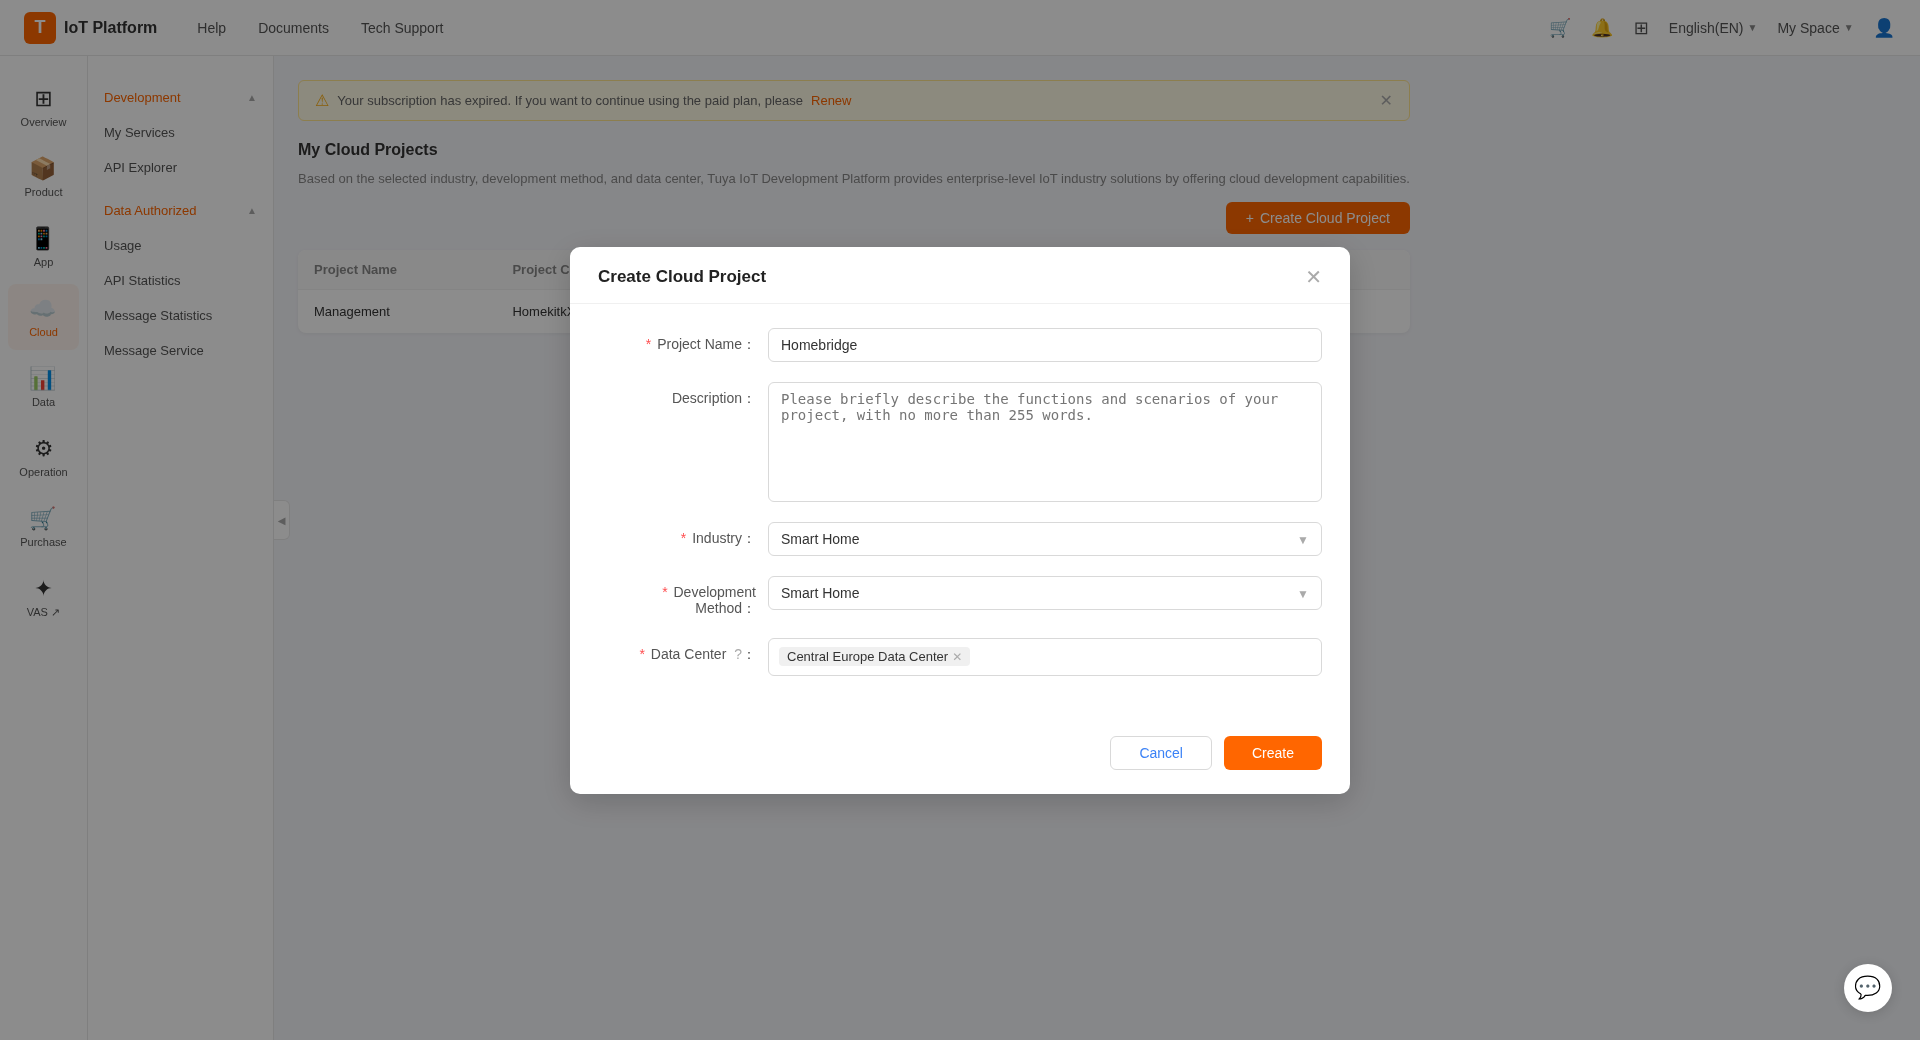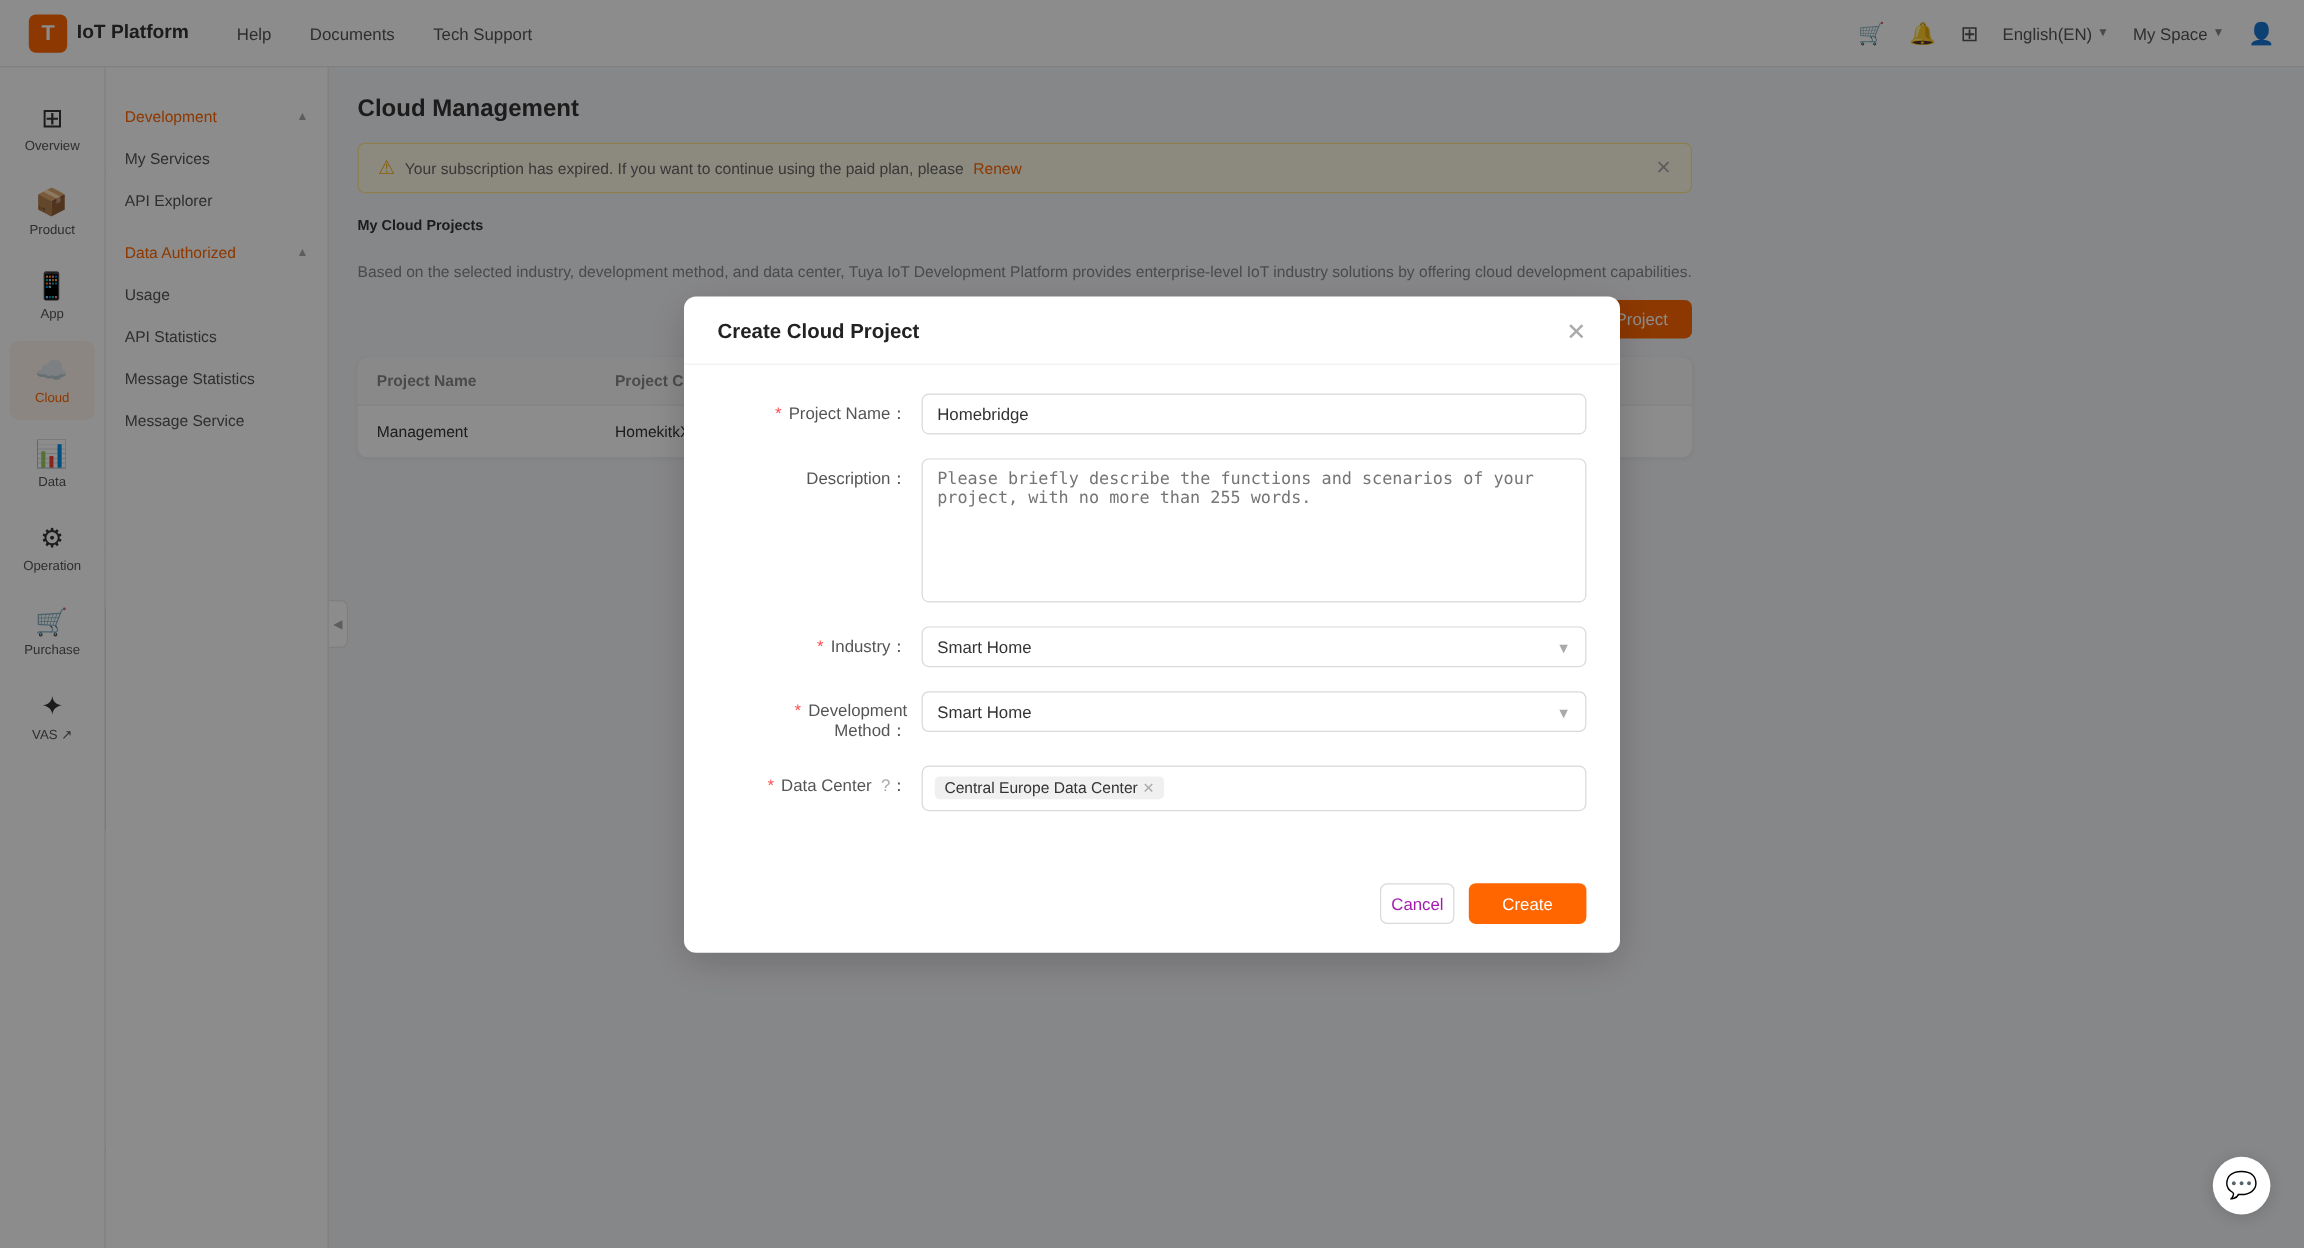--- a/index.html
+++ b/index.html
@@ -66,21 +66,21 @@
 
     .alert-bar {
       background: #fffbe6; border: 1px solid #ffe58f; border-radius: 6px;
       padding: 10px 16px; margin-bottom: 20px; display: flex; align-items: center;
       gap: 8px; color: #666; font-size: 13px;
     }
     .alert-icon { color: #faad14; font-size: 16px; }
     .alert-link { color: #ff6600; text-decoration: none; cursor: pointer; }
     .alert-close { margin-left: auto; color: #aaa; cursor: pointer; font-size: 16px; }
 
-    .section-title { font-size: 12px; font-weight: 600; color: #333; margin-bottom: 24px; }
+    .section-title { font-size: 16px; font-weight: 600; color: #333; margin-bottom: 12px; }
     .section-desc { font-size: 13px; color: #888; margin-bottom: 16px; }
 
     .toolbar { display: flex; justify-content: flex-end; margin-bottom: 16px; }
 
     .btn-primary {
       background: #ff6600; color: #fff; border: none; border-radius: 6px;
       padding: 8px 20px; font-size: 14px; cursor: pointer; display: flex; align-items: center; gap: 6px;
     }
 
     .table { width: 100%; border-collapse: collapse; background: #fff; border-radius: 8px; overflow: hidden; box-shadow: 0 1px 4px rgba(0,0,0,0.06); }
@@ -133,22 +133,22 @@
     }
     .tag {
       background: #f0f0f0; border-radius: 4px; padding: 2px 8px;
       font-size: 13px; display: flex; align-items: center; gap: 4px; color: #333;
     }
     .tag-remove { cursor: pointer; color: #aaa; font-size: 12px; }
 
     .help-icon { color: #aaa; font-size: 14px; cursor: pointer; margin-left: 4px; }
 
     .btn-cancel {
-      background: #fff; color: #a21caf; border: 1px solid #d9d9d9; border-radius: 6px;
-      padding: 8px 8px; font-size: 14px; cursor: pointer;
+      background: #fff; color: #3b82f6; border: 1px solid #d9d9d9; border-radius: 6px;
+      padding: 8px 28px; font-size: 14px; cursor: pointer;
     }
     .btn-create {
       background: #ff6600; color: #fff; border: none; border-radius: 6px;
       padding: 8px 28px; font-size: 14px; cursor: pointer;
     }
 
     
     .chat-bubble {
       position: fixed; bottom: 28px; right: 28px; width: 48px; height: 48px;
       background: #fff; border-radius: 50%; box-shadow: 0 2px 12px rgba(0,0,0,0.15);
@@ -266,21 +266,20 @@
     <div class="sub-sidebar-item">
       <span>Message Service</span>
     </div>
   </div>
 
   <div class="sidebar-collapse">
     <button class="collapse-btn">◀</button>
   </div>
 
   <div class="main-content">
-    <div class="page-title">Cloud Management</div>
 
     <div class="alert-bar">
       <span class="alert-icon">⚠</span>
       <span>Your subscription has expired. If you want to continue using the paid plan, please</span>
       <a class="alert-link">Renew</a>
       <span class="alert-close">✕</span>
     </div>
 
     <div class="section-title">My Cloud Projects</div>
     <div class="section-desc">Based on the selected industry, development method, and data center, Tuya IoT Development Platform provides enterprise-level IoT industry solutions by offering cloud development capabilities.</div>

